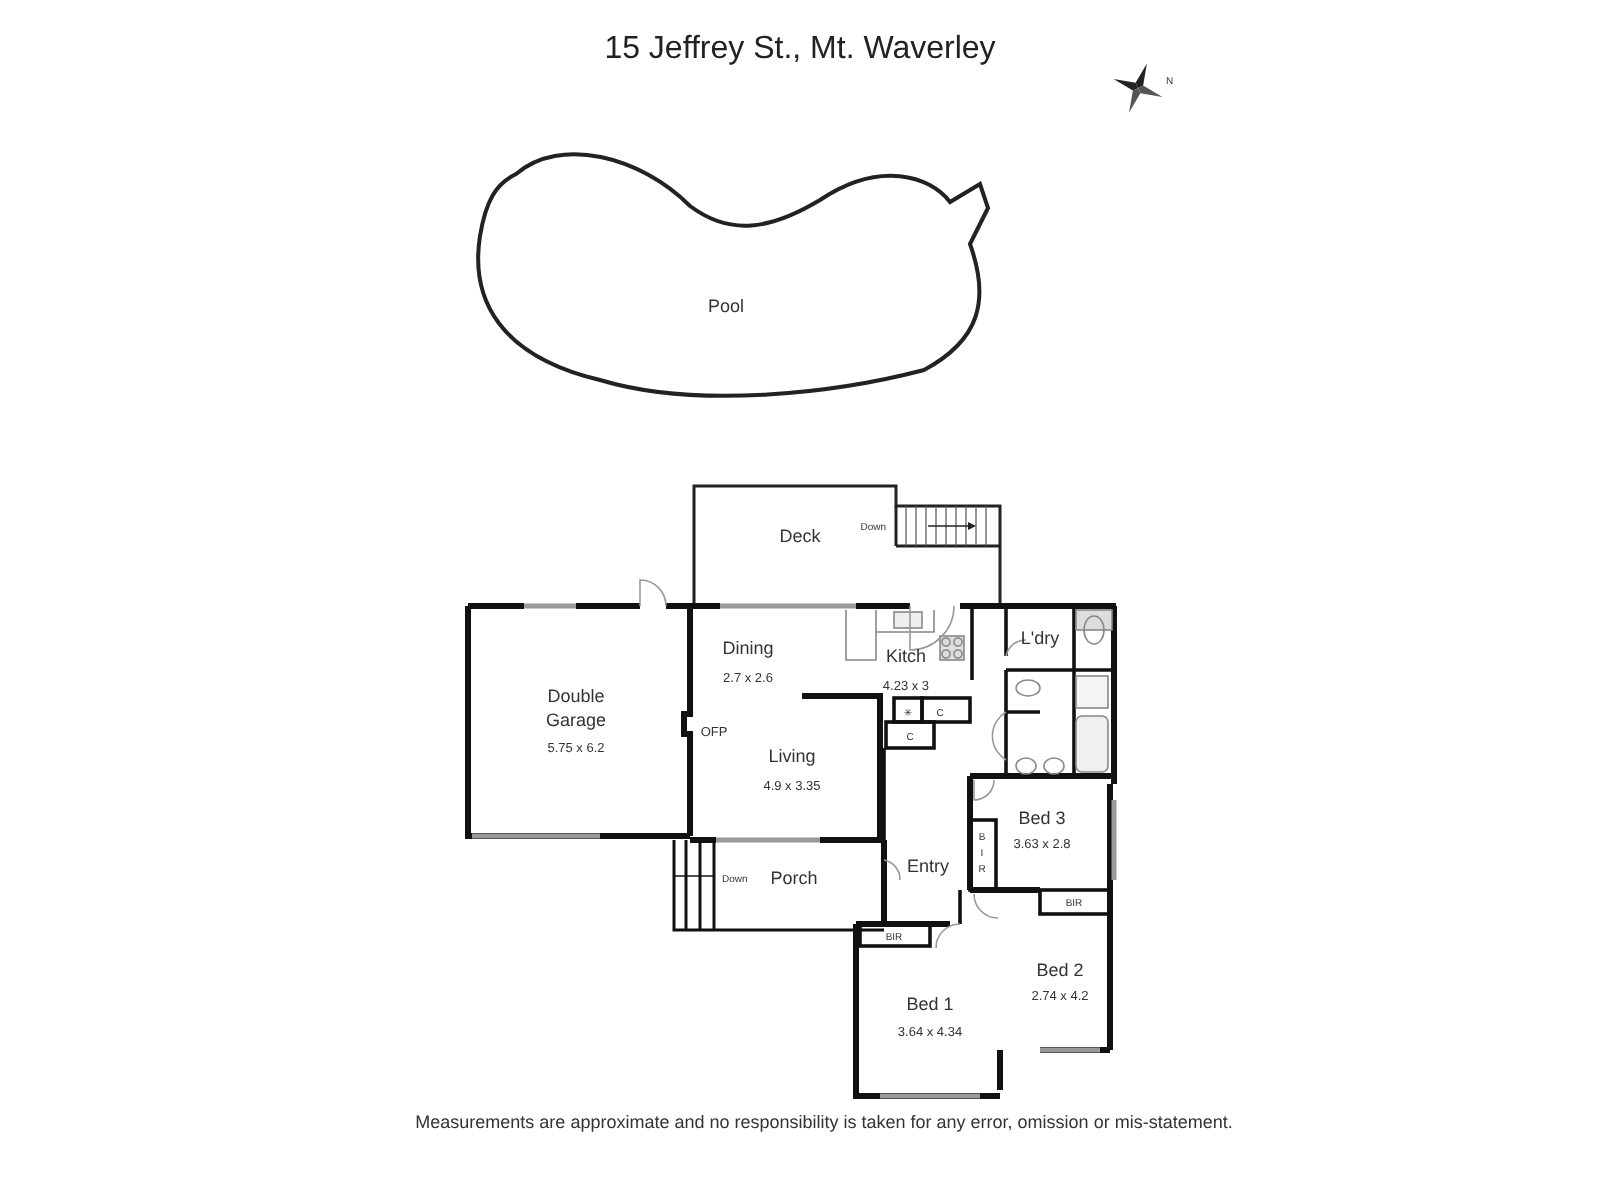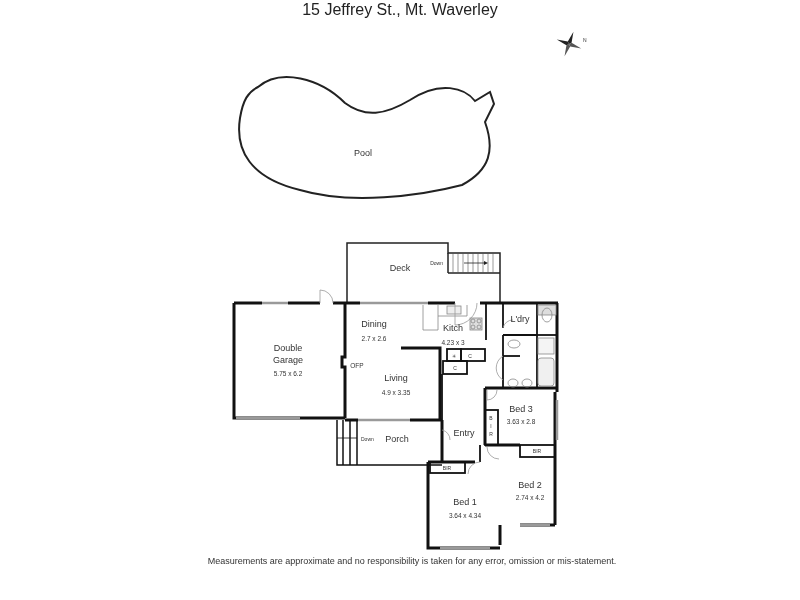--- a/index.html
+++ b/index.html
@@ -1,17 +1,17 @@
 <!DOCTYPE html>
 <html><head>
 <meta charset="utf-8">
 <style>
   html, body { margin: 0; padding: 0; background: #ffffff; }
   body { width: 800px; height: 600px; position: relative; overflow: hidden; font-family: "Liberation Sans", sans-serif; color: #222; }
-  .title { position: absolute; left: 0; width: 800px; top: 1px; text-align: center; font-size: 16px; color: #222; }
+  .title { position: absolute; left: 0; width: 800px; top: 16px; text-align: center; font-size: 16px; color: #222; }
   svg.plan { position: absolute; left: 0; top: 0; width: 800px; height: 600px; }
   .disclaimer { position: absolute; left: 12px; width: 800px; top: 556px; text-align: center; font-size: 9px; line-height: 11px; color: #333; }
   .lbl { font-family: "Liberation Sans", sans-serif; fill: #333; }
   .room { font-size: 9px; }
   .dim { font-size: 6.5px; }
   .tiny { font-size: 5px; }
 </style>
 </head>
 <body>
 

